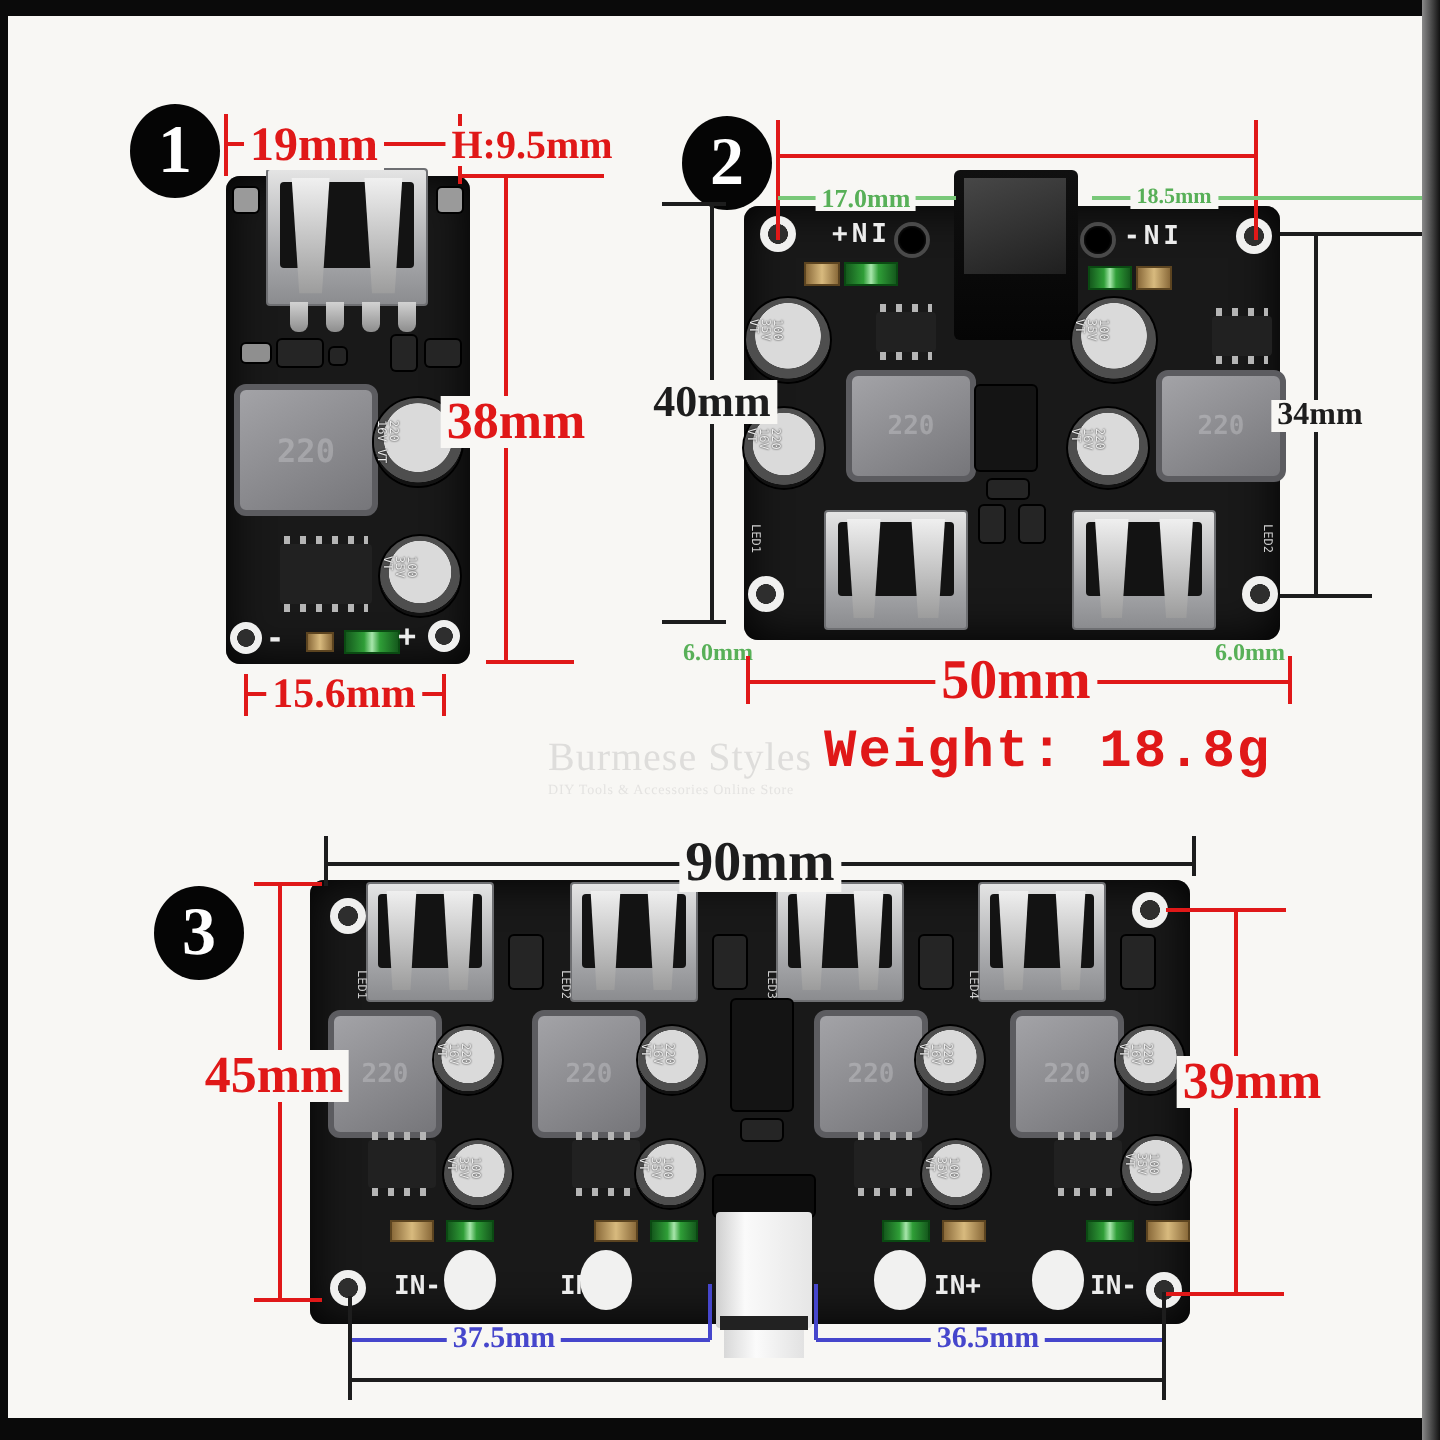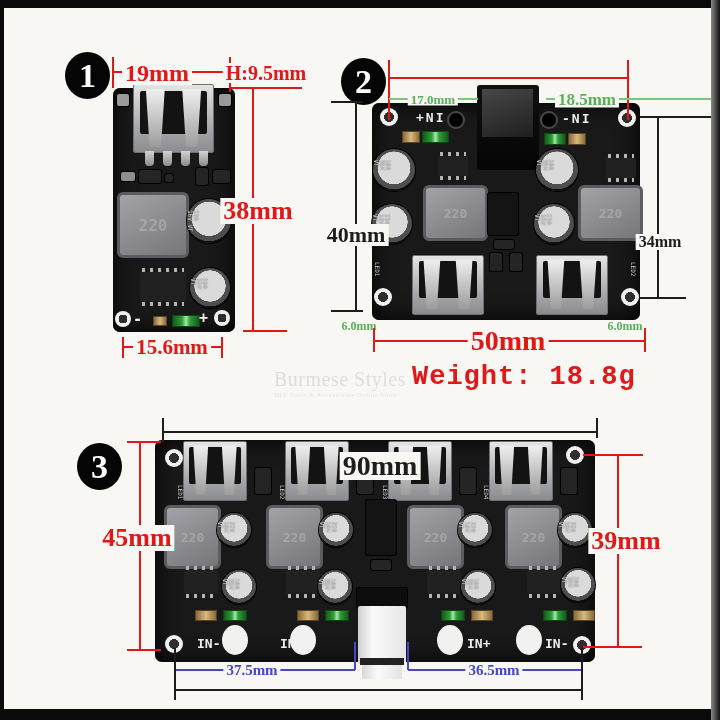--- a/index.html
+++ b/index.html
@@ -12,21 +12,21 @@
   
   .frame{position:absolute;background:#0a0a0a;}
   
   .hl{position:absolute;height:2px;}
   .vl{position:absolute;width:2px;}
   .c-red{background:var(--red);} .c-green{background:var(--green);}
   .c-blue{background:var(--blue);} .c-blk{background:var(--blk);}
   
   .lbl{position:absolute;transform:translate(-50%,-50%);background:var(--bg);
        padding:0 3px;font-weight:bold;line-height:1;white-space:nowrap;}
-  .t-red{color:var(--red);} .t-green{color:#58b058;} .t-blue{color:var(--blue);} .t-blk{color:var(--blk);margin-top:34px;}
+  .t-red{color:var(--red);} .t-green{color:#58b058;} .t-blue{color:var(--blue);} .t-blk{color:var(--blk);}
   .weight{position:absolute;font-family:"Liberation Mono","DejaVu Sans Mono",monospace;
           font-weight:bold;color:var(--red);font-size:27px;letter-spacing:1px;white-space:nowrap;}
   
   .badge{position:absolute;width:45px;height:47px;border-radius:50%;background:#050505;color:#fff;
          display:flex;align-items:center;justify-content:center;font-size:34px;font-weight:bold;}
   
   .pcb{position:absolute;background:#191919;border-radius:7px;box-shadow:inset 0 0 22px #000;}
   .usb{position:absolute;background:linear-gradient(180deg,#e4e4e4,#a2a3a6 70%,#8b8c8f);
        border:1px solid #6e6f72;border-radius:2px;}
   .usb-in{position:absolute;left:8%;right:8%;top:9%;height:64%;background:#131313;border-radius:2px;}
@@ -183,21 +183,21 @@
       <div class="tongue r"></div>
     </div>
   </div>
 
   <div class="vl c-red" style="left:388px;top:60px;height:60px;"></div>
   <div class="vl c-red" style="left:627px;top:60px;height:60px;"></div>
   <div class="hl c-red" style="left:388px;top:77px;width:241px;"></div>
   <div class="hl c-green" style="left:389px;top:98px;width:89px;"></div>
   <div class="lbl t-green" style="left:433px;top:99px;font-size:13px;">17.0mm</div>
   <div class="hl c-green" style="left:546px;top:98px;width:82px;"></div>
-  <div class="lbl t-green" style="left:587px;top:99px;font-size:17px;">18.5mm</div>
+  <div class="lbl t-green" style="left:587px;top:99px;font-size:11px;">18.5mm</div>
   <div class="hl c-green" style="left:628px;top:98px;width:88px;"></div>
   <div class="hl c-blk" style="left:331px;top:101px;width:32px;"></div>
   <div class="vl c-blk" style="left:355px;top:101px;height:211px;"></div>
   <div class="hl c-blk" style="left:331px;top:310px;width:32px;"></div>
   <div class="lbl t-blk" style="left:356px;top:201px;font-size:22px;">40mm</div>
   <div class="hl c-blk" style="left:640px;top:116px;width:76px;"></div>
   <div class="vl c-blk" style="left:657px;top:117px;height:181px;"></div>
   <div class="hl c-blk" style="left:640px;top:297px;width:46px;"></div>
   <div class="lbl t-blk" style="left:660px;top:208px;font-size:16px;">34mm</div>
   <div class="lbl t-green" style="left:359px;top:326px;font-size:12px;">6.0mm</div>

